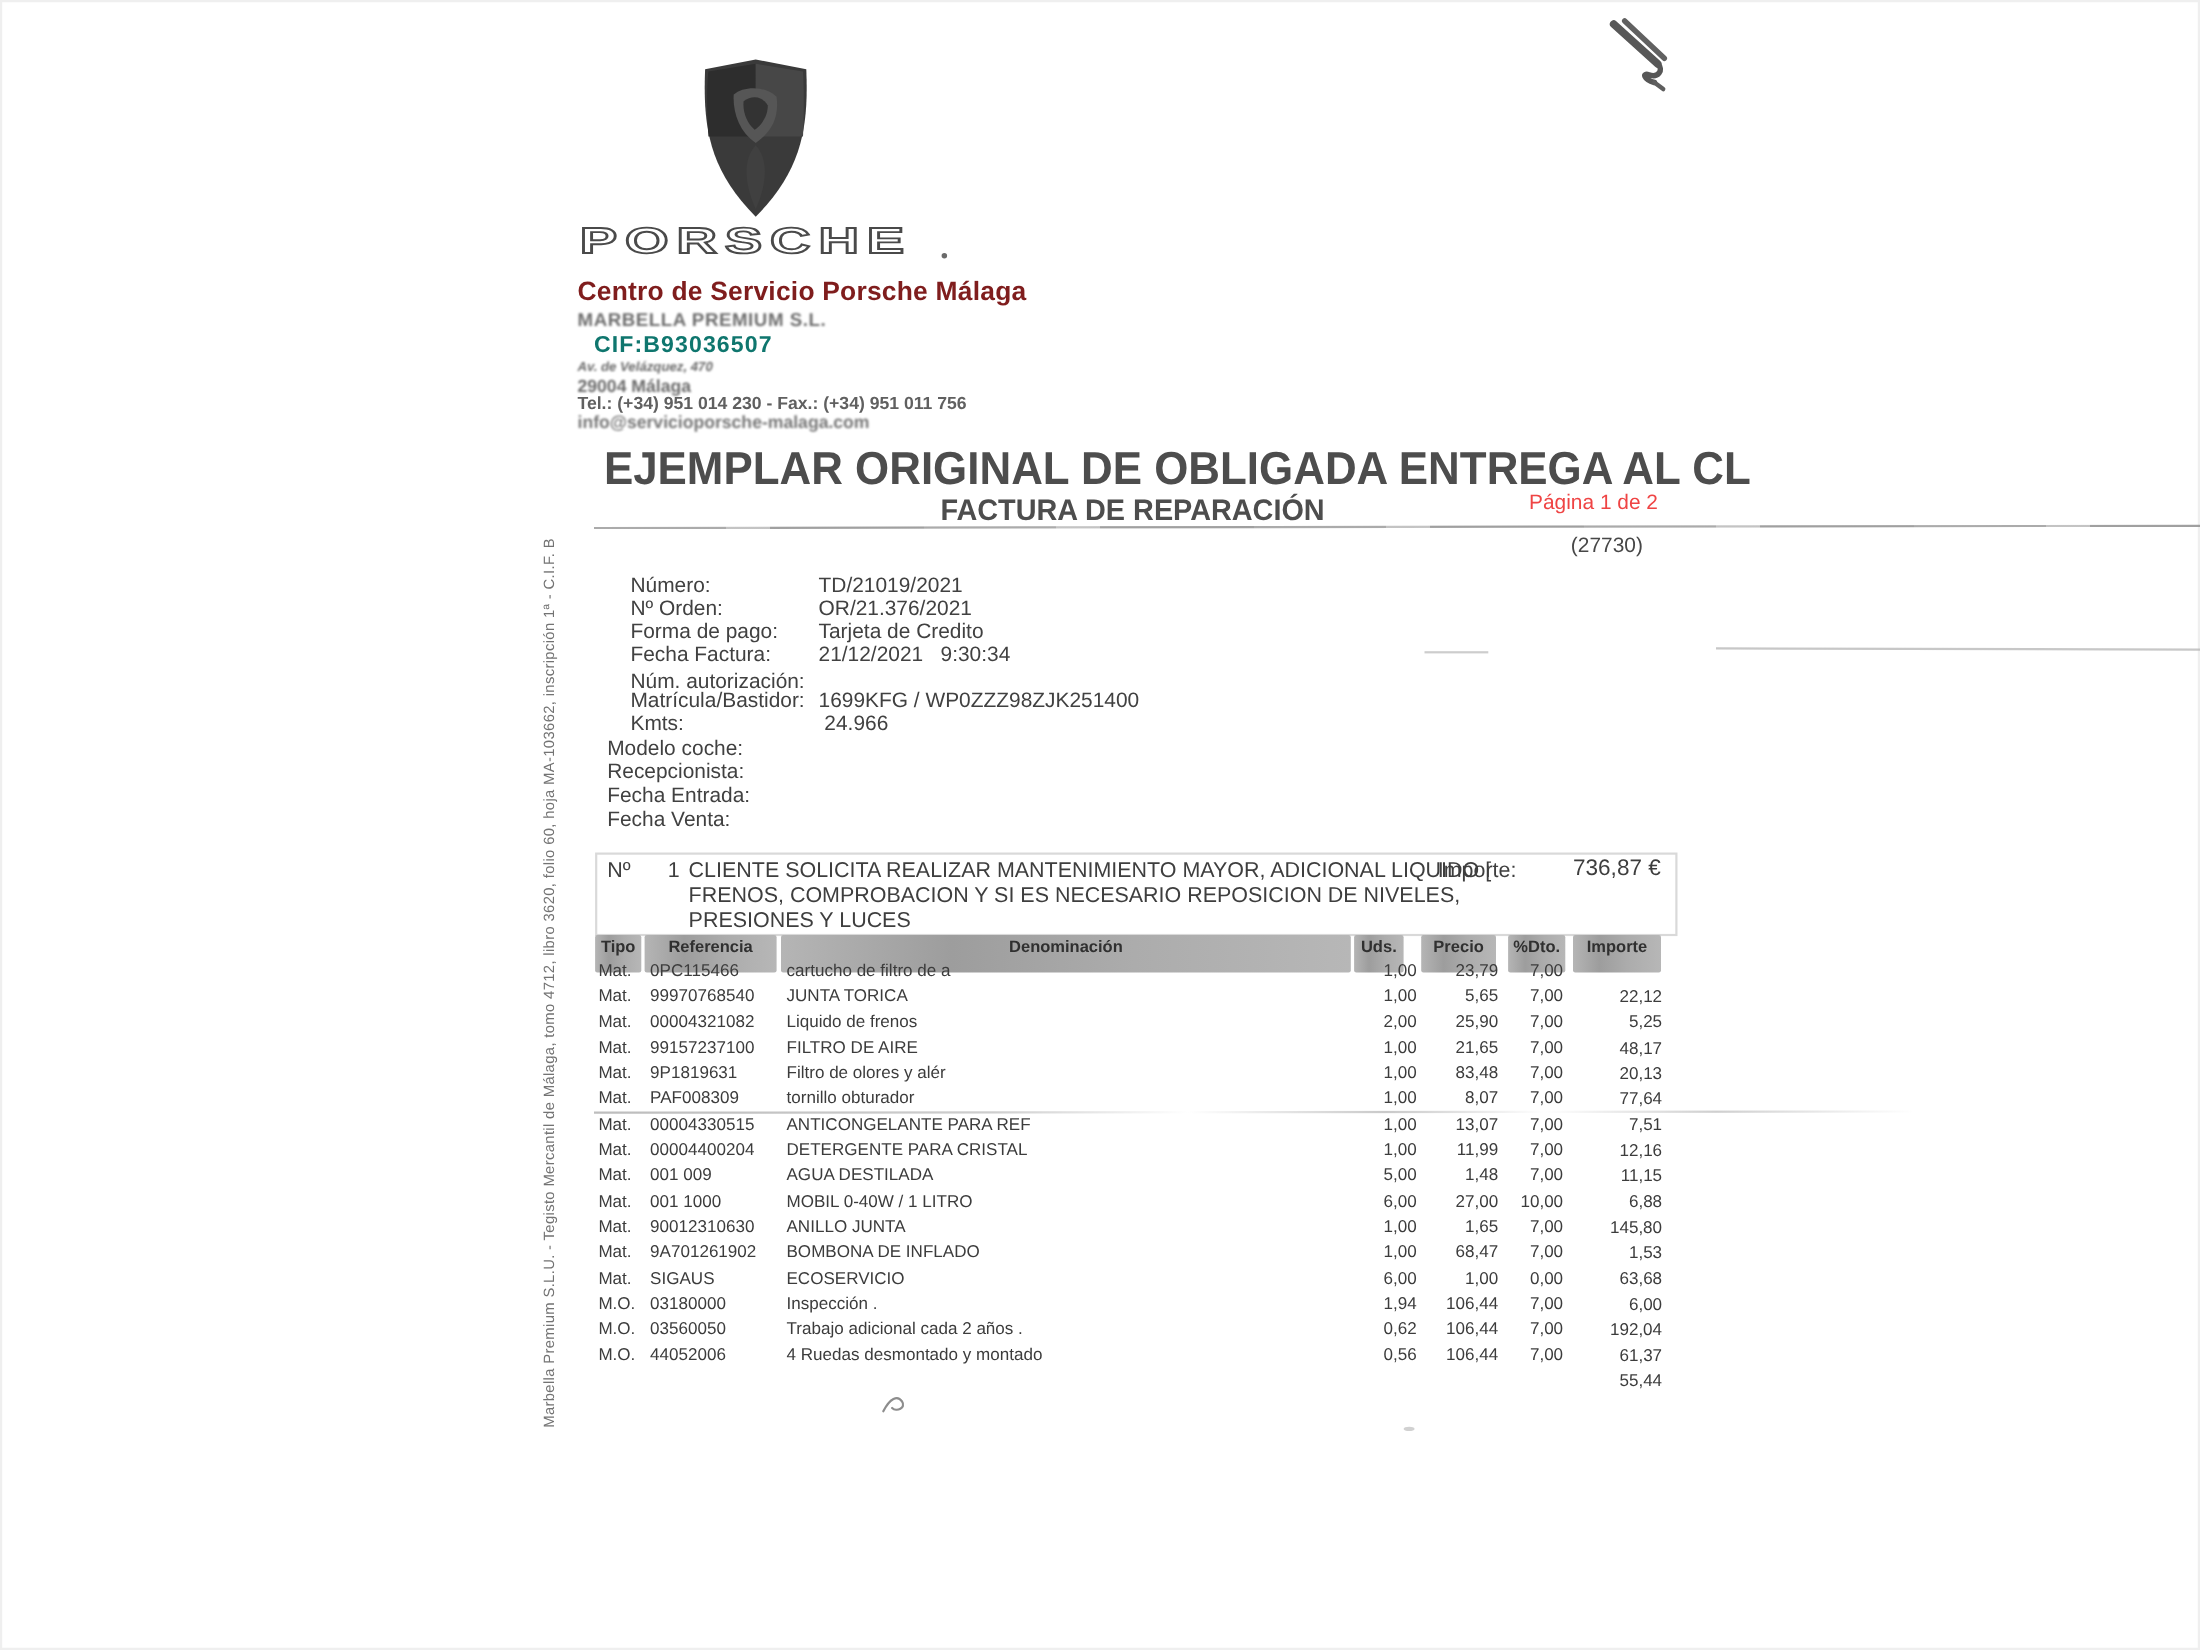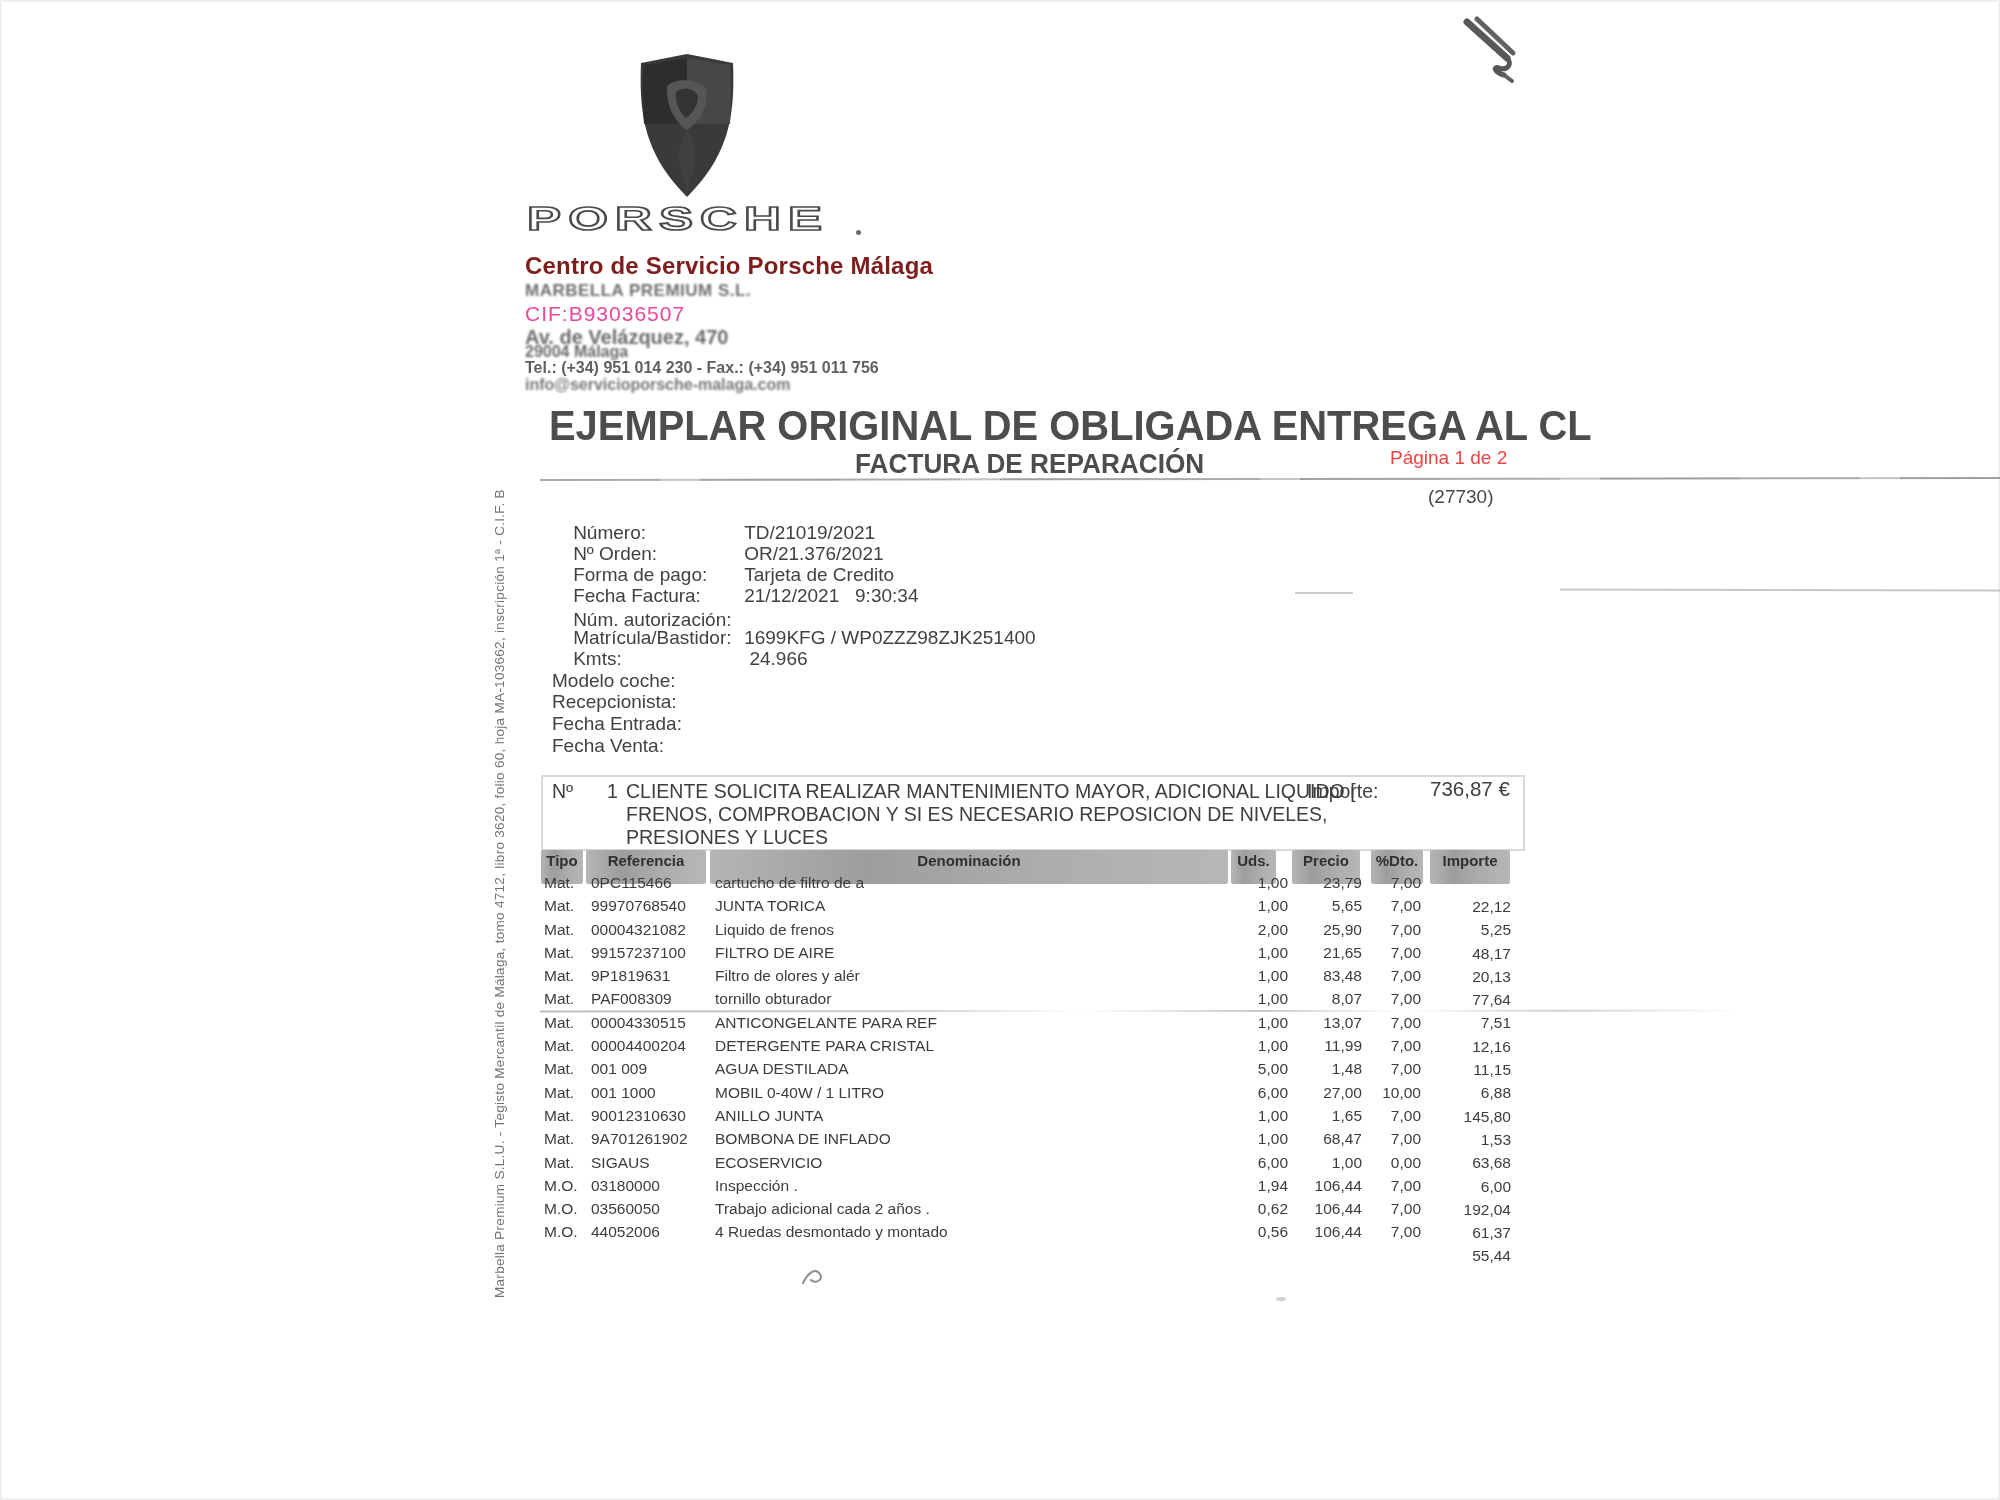--- a/index.html
+++ b/index.html
@@ -15,22 +15,22 @@
     font-size:50px; font-weight:bold; letter-spacing:7px; color:#4a4a4a;
     transform:scale(1.02,0.66); transform-origin:left top; white-space:nowrap;
     filter:blur(0.3px);
   }
   @supports (-webkit-text-stroke: 2px #4a4a4a){
     .wordmark{ color:transparent; -webkit-text-stroke:2.6px #4a4a4a; }
   }
   .wordmark-dot{position:absolute; left:856px; top:230px; width:5px; height:5px; background:#6a6a6a; border-radius:50%;}
   .center-name{position:absolute; left:525px; top:252px; font-size:24px; font-weight:bold; color:#7f1d1d; filter:blur(0.4px); letter-spacing:0.2px;}
   .company{position:absolute; left:525px; top:281px; font-size:17px; font-weight:bold; color:#6e6e6e; filter:blur(0.9px); letter-spacing:0.5px;}
-  .cif{position:absolute; left:525px; top:302px; font-size:21px; font-weight:normal; color:#ec4899; filter:blur(0.3px); letter-spacing:1px;}
-  .addr1{position:absolute; left:525px; top:326px; font-size:20px; font-weight:bold; color:#6b6b6b; filter:blur(0.8px);}
+  .cif{position:absolute; left:540px; top:302px; font-size:21px; font-weight:bold; color:#0f766e; filter:blur(0.3px); letter-spacing:1px;}
+  .addr1{position:absolute; left:525px; top:326px; font-size:12px; font-weight:bold; color:#6b6b6b; filter:blur(0.8px);font-style:italic;}
   .addr2{position:absolute; left:525px; top:343px; font-size:16px; font-weight:bold; color:#6b6b6b; filter:blur(0.8px);}
   .phone{position:absolute; left:525px; top:359px; font-size:16px; font-weight:bold; color:#606060; filter:blur(0.6px);}
   .email{position:absolute; left:525px; top:376px; font-size:16px; font-weight:bold; color:#787878; filter:blur(1.1px);}
   
   .side-note{
     position:absolute; left:492px; top:408px; height:890px; width:20px;
     writing-mode:vertical-rl; transform:rotate(180deg);
     font-size:13.5px; color:#737373; letter-spacing:0.3px; filter:blur(0.3px);
     white-space:nowrap;
   }

